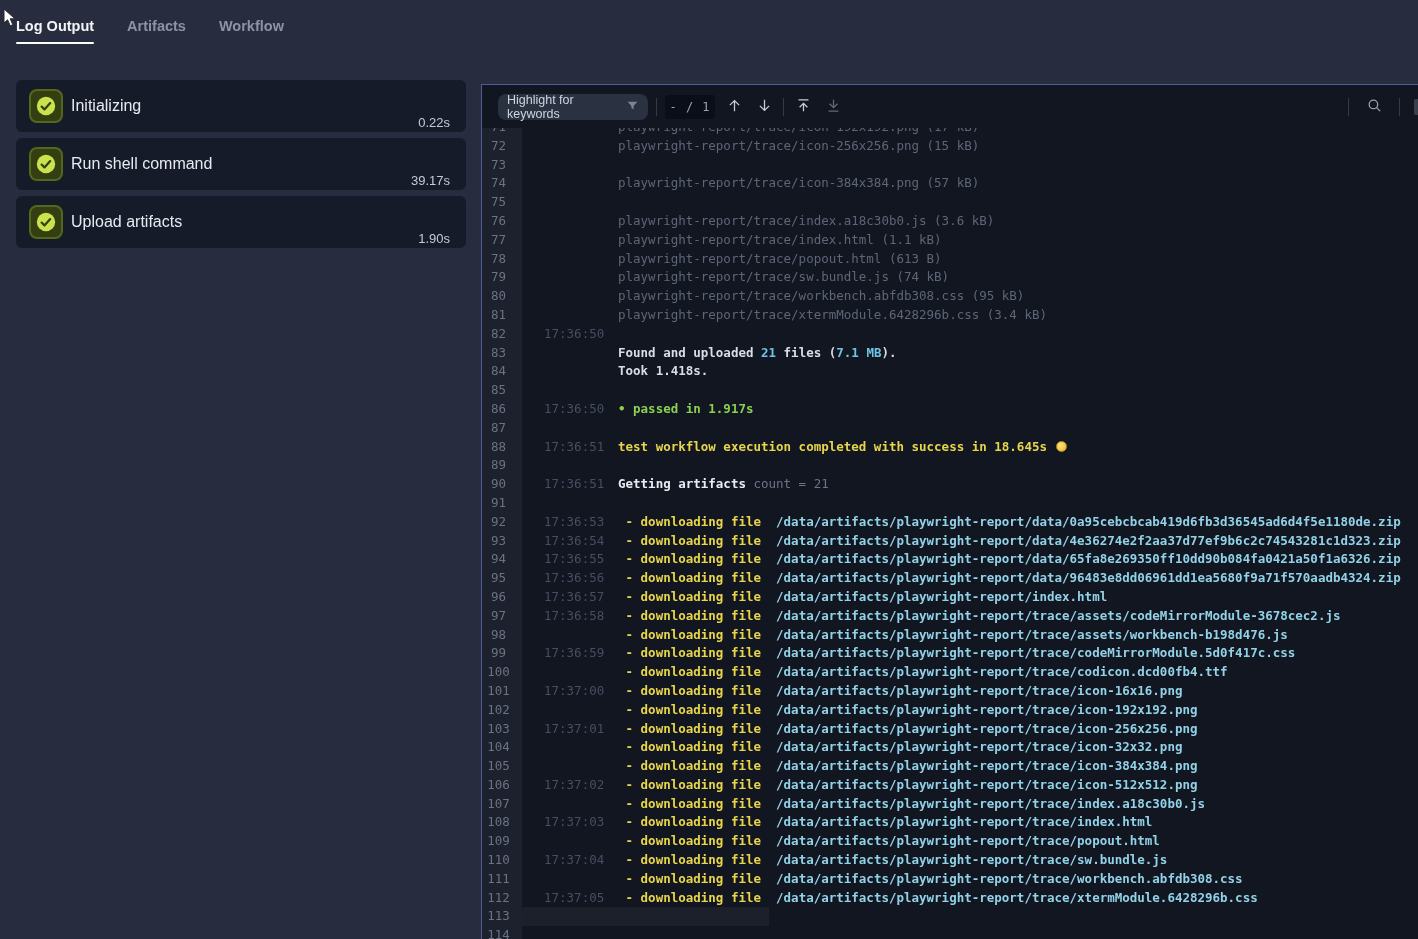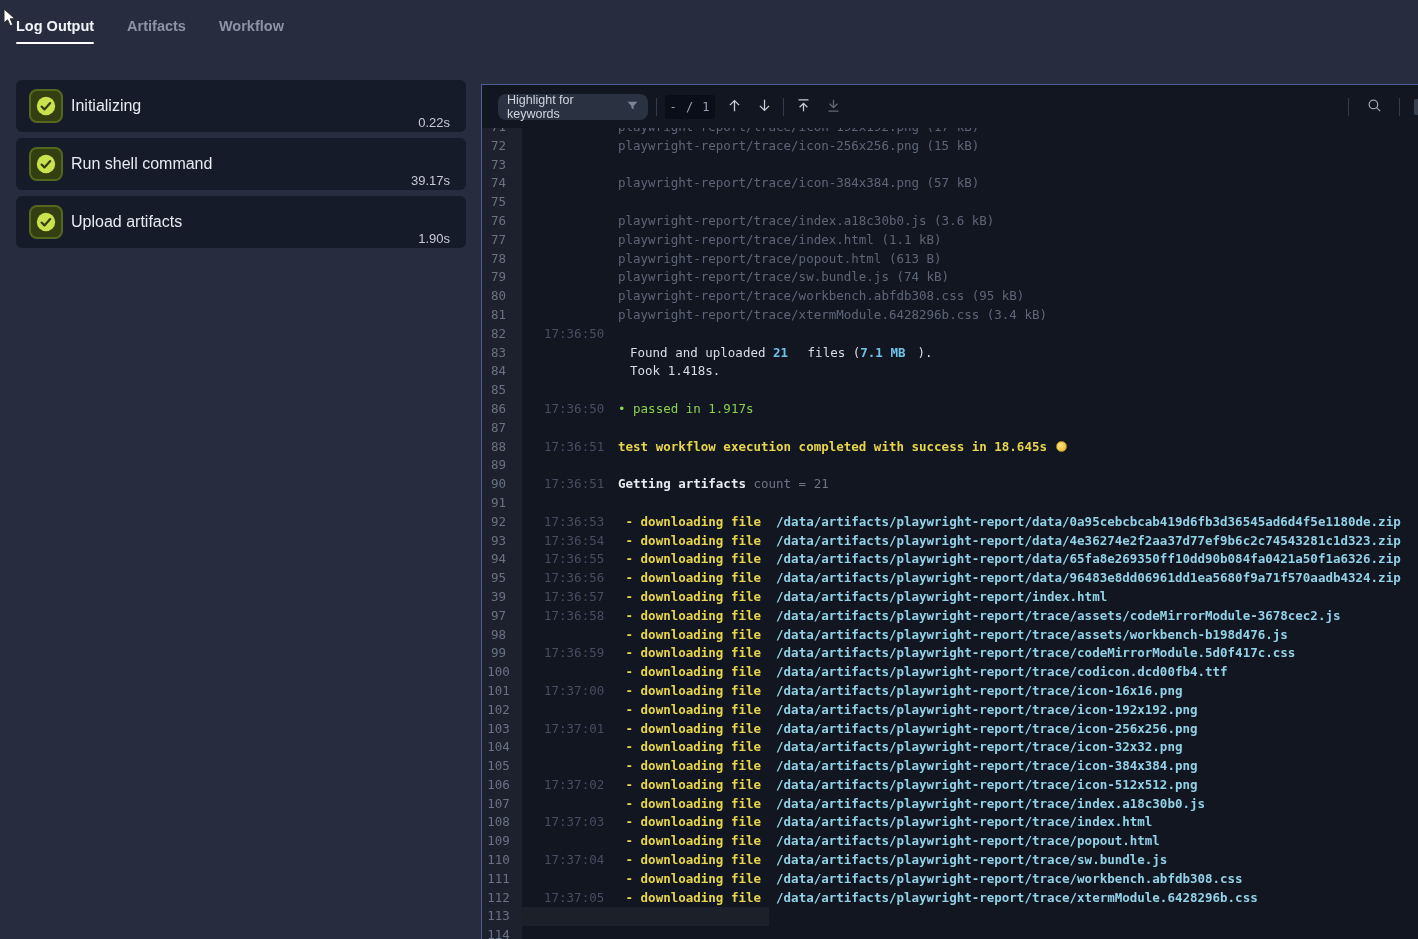--- a/index.html
+++ b/index.html
@@ -44,25 +44,25 @@
 
   
   .log-body{height:811px;overflow:hidden;font-family:"DejaVu Sans Mono",monospace;font-size:12.5px;}
   .log-row{display:flex;height:18.8px;line-height:18.8px;white-space:pre;}
   .log-row.clip-top{margin-top:-10px;}
   .log-row.hl{background:linear-gradient(to right, rgba(255,255,255,.045) 0 287px, transparent 287px);}
   .ln{width:40px;flex-shrink:0;text-align:center;padding-right:7px;background:var(--bg-gutter);color:var(--ln);}
   .ts{width:82px;flex-shrink:0;padding-left:22px;color:var(--ts);}
   .ct{padding-left:14px;}
   .sg-dim{color:var(--dim);}
-  .sg-white{color:var(--white);font-weight:normal;margin-left:12px;}
+  .sg-white{color:var(--white);font-weight:bold;}
   .sg-wbold{color:#e9edf3;font-weight:bold;}
   .sg-dimc{color:var(--dimc);}
   .sg-cyan{color:var(--cyan);font-weight:bold;}
-  .sg-green{color:var(--green);font-weight:normal;}
+  .sg-green{color:var(--green);font-weight:bold;}
   .sg-yellow{color:var(--yellow);font-weight:bold;}
   .sg-path{color:var(--path);font-weight:bold;}
   .medal{display:inline-block;width:11px;height:11px;border-radius:50%;background:radial-gradient(circle at 35% 35%, #ffe27a, #e8b62c);border:1px solid #b8901f;vertical-align:-1px;margin-left:1px;}
 </style>
 </head>
 <body>
 
 <div class="cursor">
   <svg width="17" height="19" viewBox="0 0 17 19">
       <path d="M2 1v14l3.6-3.2 2.6 6 2.6-1.1-2.6-5.9H13z" fill="#ffffff" stroke="#2a2a2a" stroke-width="1"></path>
@@ -172,21 +172,21 @@
       <div class="log-row"><span class="ln">86</span><span class="ts">17:36:50</span><span class="ct"><span class="sg-green">• passed in 1.917s</span></span></div>
       <div class="log-row"><span class="ln">87</span><span class="ts"></span><span class="ct"></span></div>
       <div class="log-row"><span class="ln">88</span><span class="ts">17:36:51</span><span class="ct"><span class="sg-yellow">test workflow execution completed with success in 18.645s </span><span class="medal"></span></span></div>
       <div class="log-row"><span class="ln">89</span><span class="ts"></span><span class="ct"></span></div>
       <div class="log-row"><span class="ln">90</span><span class="ts">17:36:51</span><span class="ct"><span class="sg-wbold">Getting artifacts</span><span class="sg-dimc"> count = 21</span></span></div>
       <div class="log-row"><span class="ln">91</span><span class="ts"></span><span class="ct"></span></div>
       <div class="log-row"><span class="ln">92</span><span class="ts">17:36:53</span><span class="ct"><span class="sg-yellow"> - downloading file</span><span class="sg-path">  /data/artifacts/playwright-report/data/0a95cebcbcab419d6fb3d36545ad6d4f5e1180de.zip</span></span></div>
       <div class="log-row"><span class="ln">93</span><span class="ts">17:36:54</span><span class="ct"><span class="sg-yellow"> - downloading file</span><span class="sg-path">  /data/artifacts/playwright-report/data/4e36274e2f2aa37d77ef9b6c2c74543281c1d323.zip</span></span></div>
       <div class="log-row"><span class="ln">94</span><span class="ts">17:36:55</span><span class="ct"><span class="sg-yellow"> - downloading file</span><span class="sg-path">  /data/artifacts/playwright-report/data/65fa8e269350ff10dd90b084fa0421a50f1a6326.zip</span></span></div>
       <div class="log-row"><span class="ln">95</span><span class="ts">17:36:56</span><span class="ct"><span class="sg-yellow"> - downloading file</span><span class="sg-path">  /data/artifacts/playwright-report/data/96483e8dd06961dd1ea5680f9a71f570aadb4324.zip</span></span></div>
-      <div class="log-row"><span class="ln">39</span><span class="ts">17:36:57</span><span class="ct"><span class="sg-yellow"> - downloading file</span><span class="sg-path">  /data/artifacts/playwright-report/index.html</span></span></div>
+      <div class="log-row"><span class="ln">96</span><span class="ts">17:36:57</span><span class="ct"><span class="sg-yellow"> - downloading file</span><span class="sg-path">  /data/artifacts/playwright-report/index.html</span></span></div>
       <div class="log-row"><span class="ln">97</span><span class="ts">17:36:58</span><span class="ct"><span class="sg-yellow"> - downloading file</span><span class="sg-path">  /data/artifacts/playwright-report/trace/assets/codeMirrorModule-3678cec2.js</span></span></div>
       <div class="log-row"><span class="ln">98</span><span class="ts"></span><span class="ct"><span class="sg-yellow"> - downloading file</span><span class="sg-path">  /data/artifacts/playwright-report/trace/assets/workbench-b198d476.js</span></span></div>
       <div class="log-row"><span class="ln">99</span><span class="ts">17:36:59</span><span class="ct"><span class="sg-yellow"> - downloading file</span><span class="sg-path">  /data/artifacts/playwright-report/trace/codeMirrorModule.5d0f417c.css</span></span></div>
       <div class="log-row"><span class="ln">100</span><span class="ts"></span><span class="ct"><span class="sg-yellow"> - downloading file</span><span class="sg-path">  /data/artifacts/playwright-report/trace/codicon.dcd00fb4.ttf</span></span></div>
       <div class="log-row"><span class="ln">101</span><span class="ts">17:37:00</span><span class="ct"><span class="sg-yellow"> - downloading file</span><span class="sg-path">  /data/artifacts/playwright-report/trace/icon-16x16.png</span></span></div>
       <div class="log-row"><span class="ln">102</span><span class="ts"></span><span class="ct"><span class="sg-yellow"> - downloading file</span><span class="sg-path">  /data/artifacts/playwright-report/trace/icon-192x192.png</span></span></div>
       <div class="log-row"><span class="ln">103</span><span class="ts">17:37:01</span><span class="ct"><span class="sg-yellow"> - downloading file</span><span class="sg-path">  /data/artifacts/playwright-report/trace/icon-256x256.png</span></span></div>
       <div class="log-row"><span class="ln">104</span><span class="ts"></span><span class="ct"><span class="sg-yellow"> - downloading file</span><span class="sg-path">  /data/artifacts/playwright-report/trace/icon-32x32.png</span></span></div>
       <div class="log-row"><span class="ln">105</span><span class="ts"></span><span class="ct"><span class="sg-yellow"> - downloading file</span><span class="sg-path">  /data/artifacts/playwright-report/trace/icon-384x384.png</span></span></div>
       <div class="log-row"><span class="ln">106</span><span class="ts">17:37:02</span><span class="ct"><span class="sg-yellow"> - downloading file</span><span class="sg-path">  /data/artifacts/playwright-report/trace/icon-512x512.png</span></span></div>

